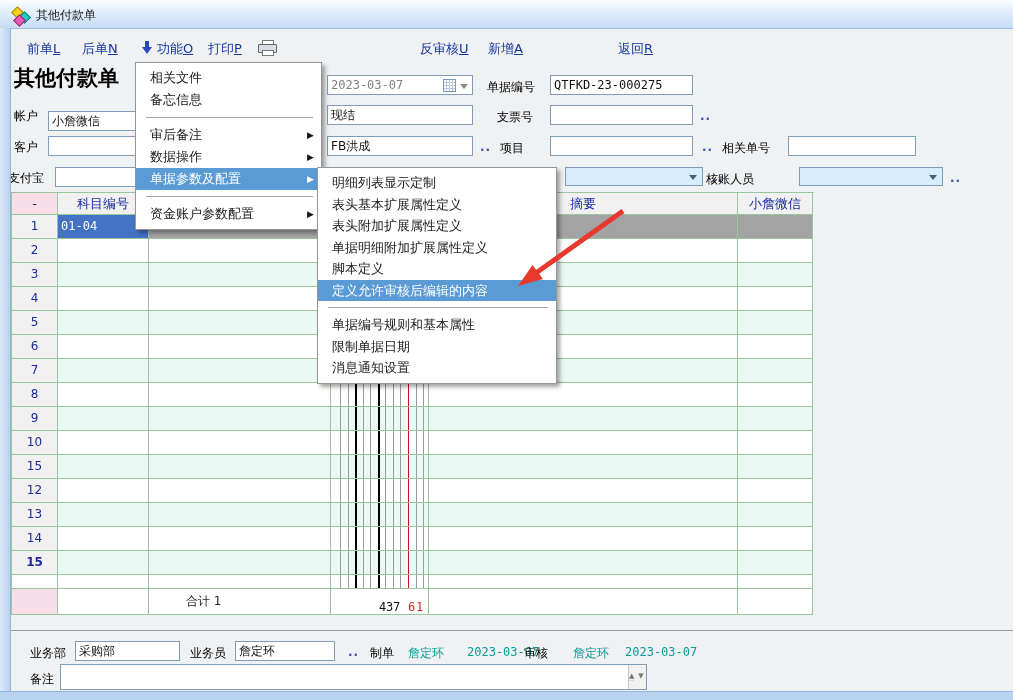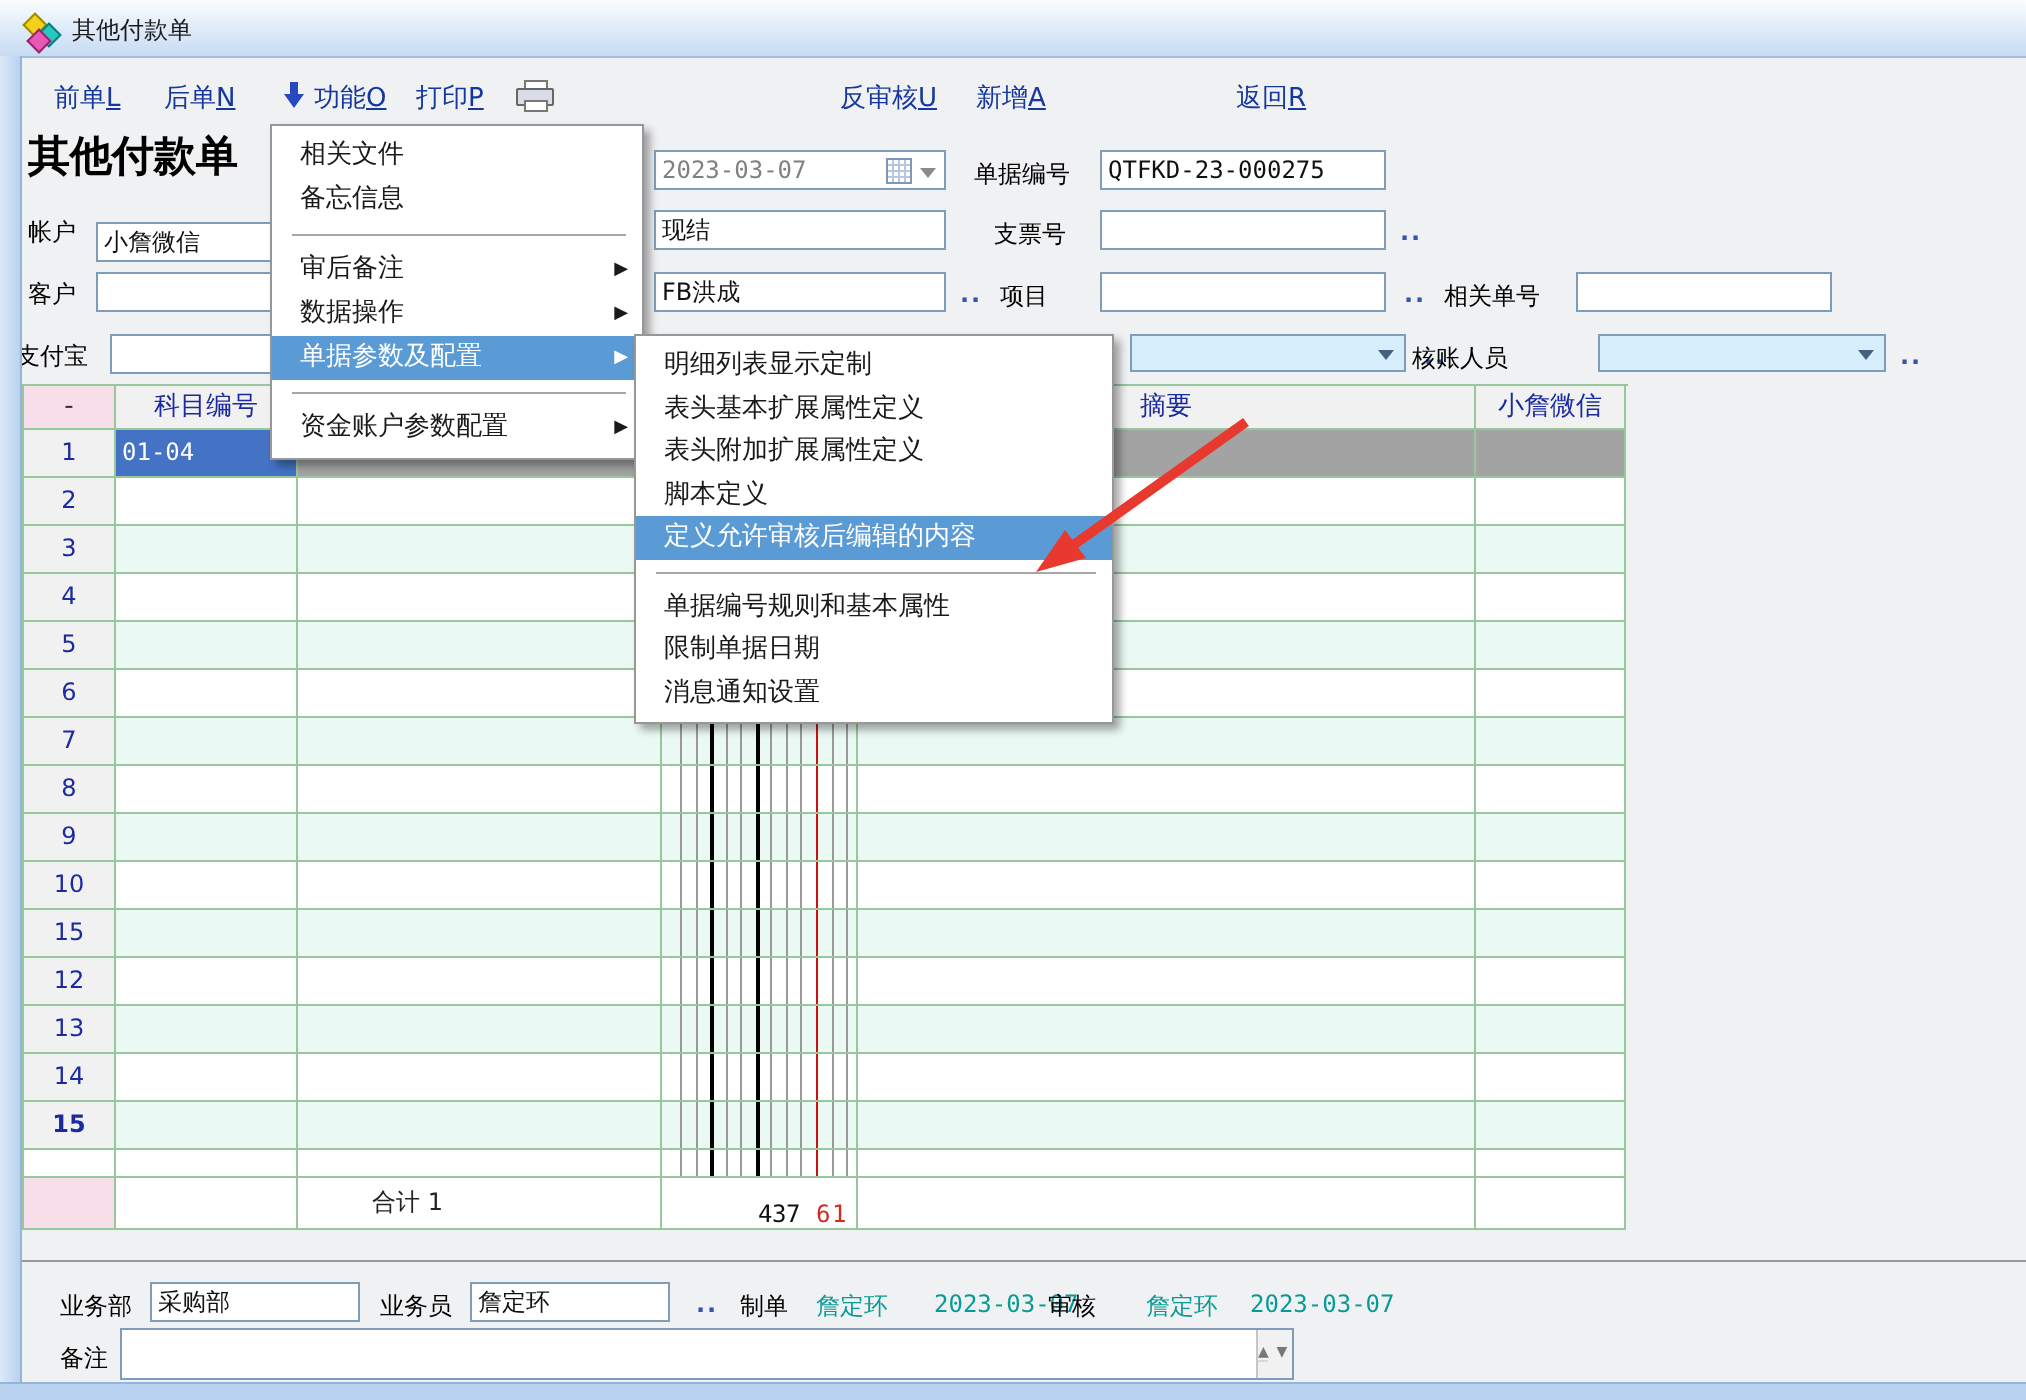--- a/index.html
+++ b/index.html
@@ -325,20 +325,21 @@
       <div class="menu-item"><span>审后备注</span><span class="subarrow">▶</span></div>
       <div class="menu-item"><span>数据操作</span><span class="subarrow">▶</span></div>
       <div class="menu-item hl"><span>单据参数及配置</span><span class="subarrow">▶</span></div>
       <div class="menu-sep"></div>
       <div class="menu-item"><span>资金账户参数配置</span><span class="subarrow">▶</span></div>
     </div>
   <div id="menu-sub" class="menu-panel">
       <div class="menu-item"><span>明细列表显示定制</span></div>
       <div class="menu-item"><span>表头基本扩展属性定义</span></div>
       <div class="menu-item"><span>表头附加扩展属性定义</span></div>
+      <div class="menu-item"><span>单据明细附加扩展属性定义</span></div>
       <div class="menu-item"><span>脚本定义</span></div>
       <div class="menu-item hl"><span>定义允许审核后编辑的内容</span></div>
       <div class="menu-sep"></div>
       <div class="menu-item"><span>单据编号规则和基本属性</span></div>
       <div class="menu-item"><span>限制单据日期</span></div>
       <div class="menu-item"><span>消息通知设置</span></div>
     </div>
 
   <svg id="arrow-svg" class="abs" width="150" height="112">
     <line x1="125" y1="17" x2="38" y2="79" stroke="#E8392E" stroke-width="5"></line>

